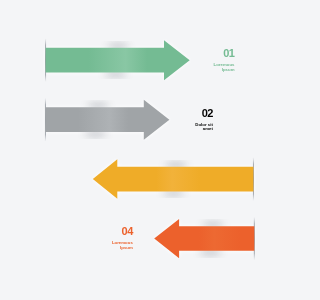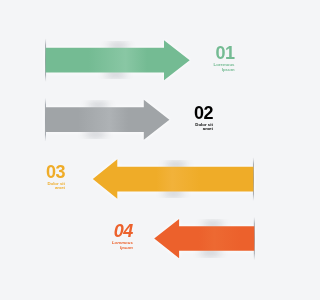--- a/index.html
+++ b/index.html
@@ -2,21 +2,21 @@
 <html><head>
 <meta charset="utf-8">
 <title>Arrow Infographic</title>
 <style>
   html,body{margin:0;padding:0;}
   body{width:300px;height:300px;overflow:hidden;background:#f4f5f7;
        font-family:"Liberation Sans",sans-serif;-webkit-font-smoothing:antialiased;}
   #stage{position:relative;width:300px;height:300px;background:#f4f5f7;overflow:hidden;}
   .arrow-svg{position:absolute;left:0;top:0;width:300px;height:300px;}
   .label{position:absolute;text-align:right;transform:translateZ(0);white-space:nowrap;}
-  .num{font-weight:bold;font-size:18px;line-height:11.4px;letter-spacing:-0.5px;text-align:right;}
+  .num{font-weight:bold;font-size:11px;line-height:11.4px;letter-spacing:-0.5px;text-align:right;}
   .sub{font-weight:bold;font-size:4.3px;line-height:4.25px;text-align:right;
        margin-top:3.9px;letter-spacing:0.02px;}
   .sub div{white-space:nowrap;}
 </style>
 </head>
 <body style="background: rgb(244, 245, 247);">
 
 <div id="stage" style="background: rgb(244, 245, 247); width: 300px; height: 300px;">
 
   <svg class="arrow-svg" id="arrows" viewBox="0 0 300 300">
@@ -126,29 +126,22 @@
   </div>
 
   <div class="label" id="label-slot-1" style="right: 87.1px; top: 107.9px; color: #000000;">
     <div class="num">02</div>
     <div class="sub">
       <div>Dolor sit</div>
       <div>amet</div>
     </div>
   </div>
 
-  <div class="label" id="label-slot-2" style="right: 235px; top: 166.9px; color: rgb(239, 172, 40);">
-    <div class="num">03</div>
-    <div class="sub">
-      <div>Dolor sit</div>
-      <div>amet</div>
-    </div>
-  </div>
 
-  <div class="label" id="label-slot-3" style="right: 167.2px; top: 226.1px; color: rgb(236, 97, 44); font-style: italic;">
+  <div class="label" id="label-slot-3" style="right: 167.2px; top: 226.1px; color: rgb(236, 97, 44);">
     <div class="num">04</div>
     <div class="sub">
       <div>Loremous</div>
       <div>Ipsum</div>
     </div>
   </div>
 
 </div>
 
 </body></html>

